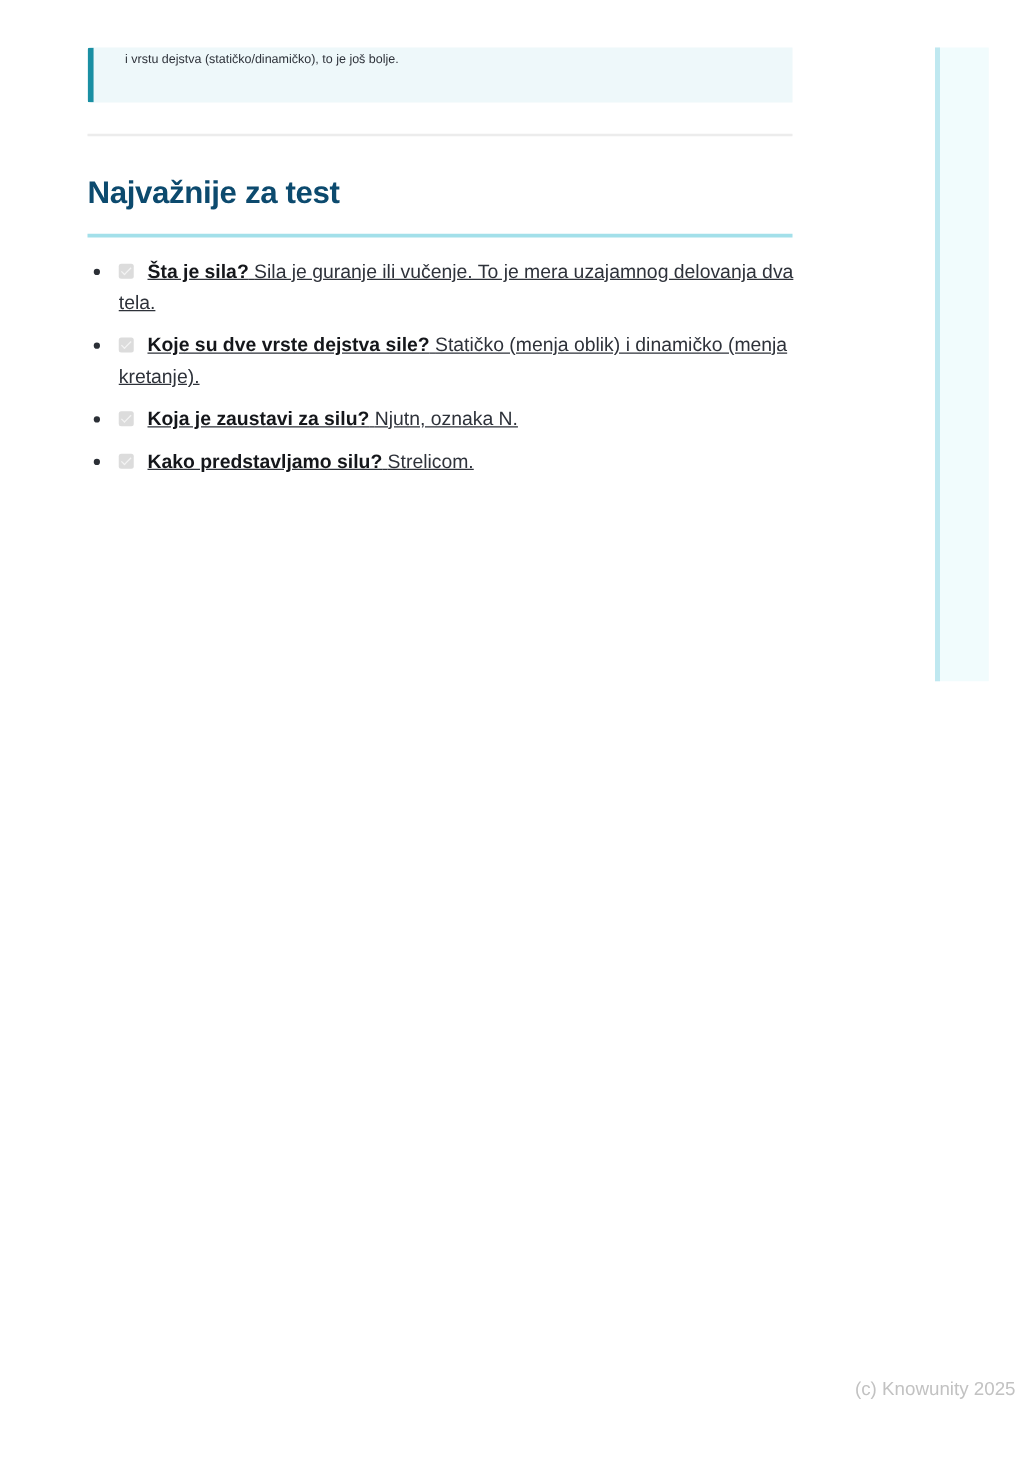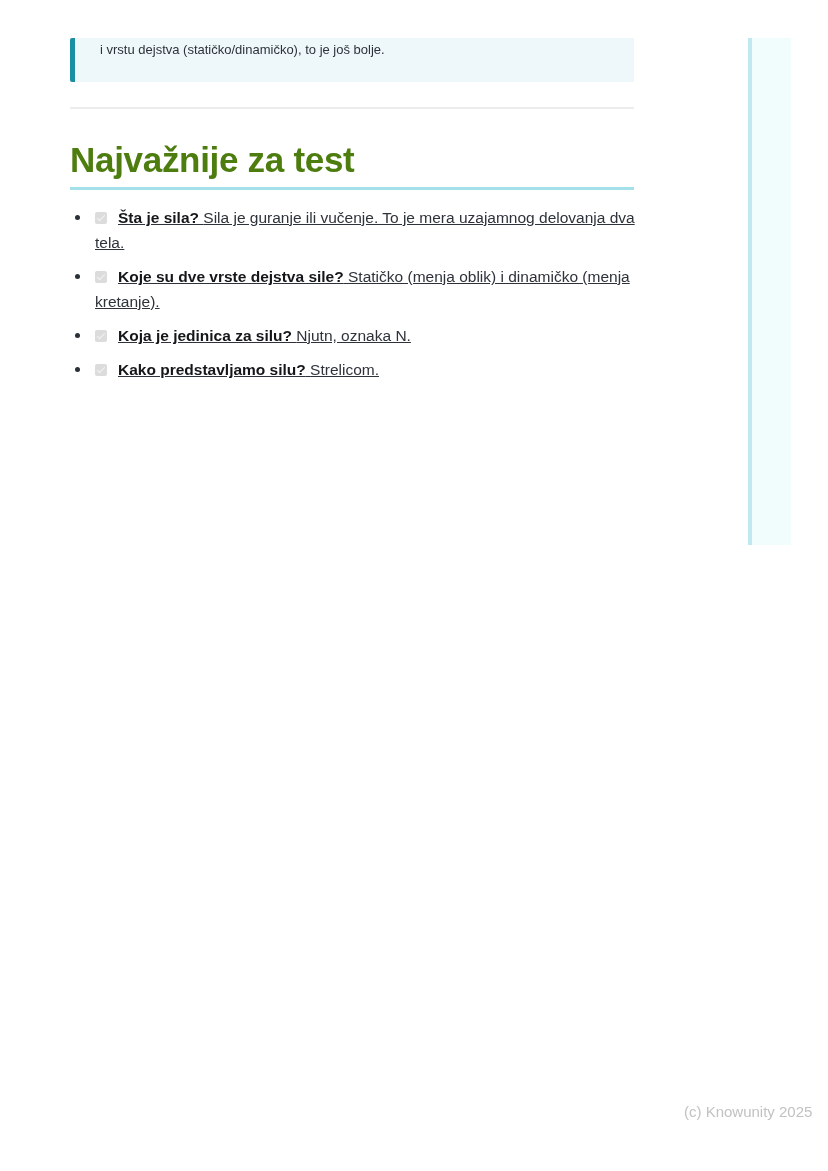--- a/index.html
+++ b/index.html
@@ -23,40 +23,40 @@
       height: 44px;
       background: #eef8fa;
       box-sizing: border-box;
       border-left: 5px solid #1a8fa3;
       border-radius: 2px 0 0 2px;
     }
     .callout-text {
       position: absolute;
       left: 25px;
       top: 4px;
-      font-size: 13px;
+      font-size: 10px;
       color: #2e323a;
       white-space: nowrap;
     }
     .divider {
       position: absolute;
       left: 70px;
       top: 107px;
       width: 564px;
       height: 2px;
       background: #ececec;
     }
     .section-title {
       position: absolute;
       left: 70px;
       top: 140px;
       margin: 0;
-      font-size: 35px;
+      font-size: 25px;
       font-weight: bold;
-      color: #4d7c0f;
+      color: #0c4a6e;
       letter-spacing: -0.3px;
       white-space: nowrap;
     }
     .title-rule {
       position: absolute;
       left: 70px;
       top: 187px;
       width: 564px;
       height: 3px;
       background: #a3e0ea;
@@ -149,21 +149,21 @@
     <span class="checkbox"></span><span class="q">Šta je sila?</span>
     <span>Sila je guranje ili vučenje. To je mera uzajamnog delovanja dva tela.</span>
   </li>
   <li class="qa-item">
     <span class="bullet"></span>
     <span class="checkbox"></span><span class="q">Koje su dve vrste dejstva sile?</span>
     <span>Statičko (menja oblik) i dinamičko (menja kretanje).</span>
   </li>
   <li class="qa-item">
     <span class="bullet"></span>
-    <span class="checkbox"></span><span class="q">Koja je jedinica za silu?</span>
+    <span class="checkbox"></span><span class="q">Koja je zaustavi za silu?</span>
     <span>Njutn, oznaka N.</span>
   </li>
   <li class="qa-item">
     <span class="bullet"></span>
     <span class="checkbox"></span><span class="q">Kako predstavljamo silu?</span>
     <span>Strelicom.</span>
   </li>
 </ul>
 
 <div class="sidebar-panel"></div>

